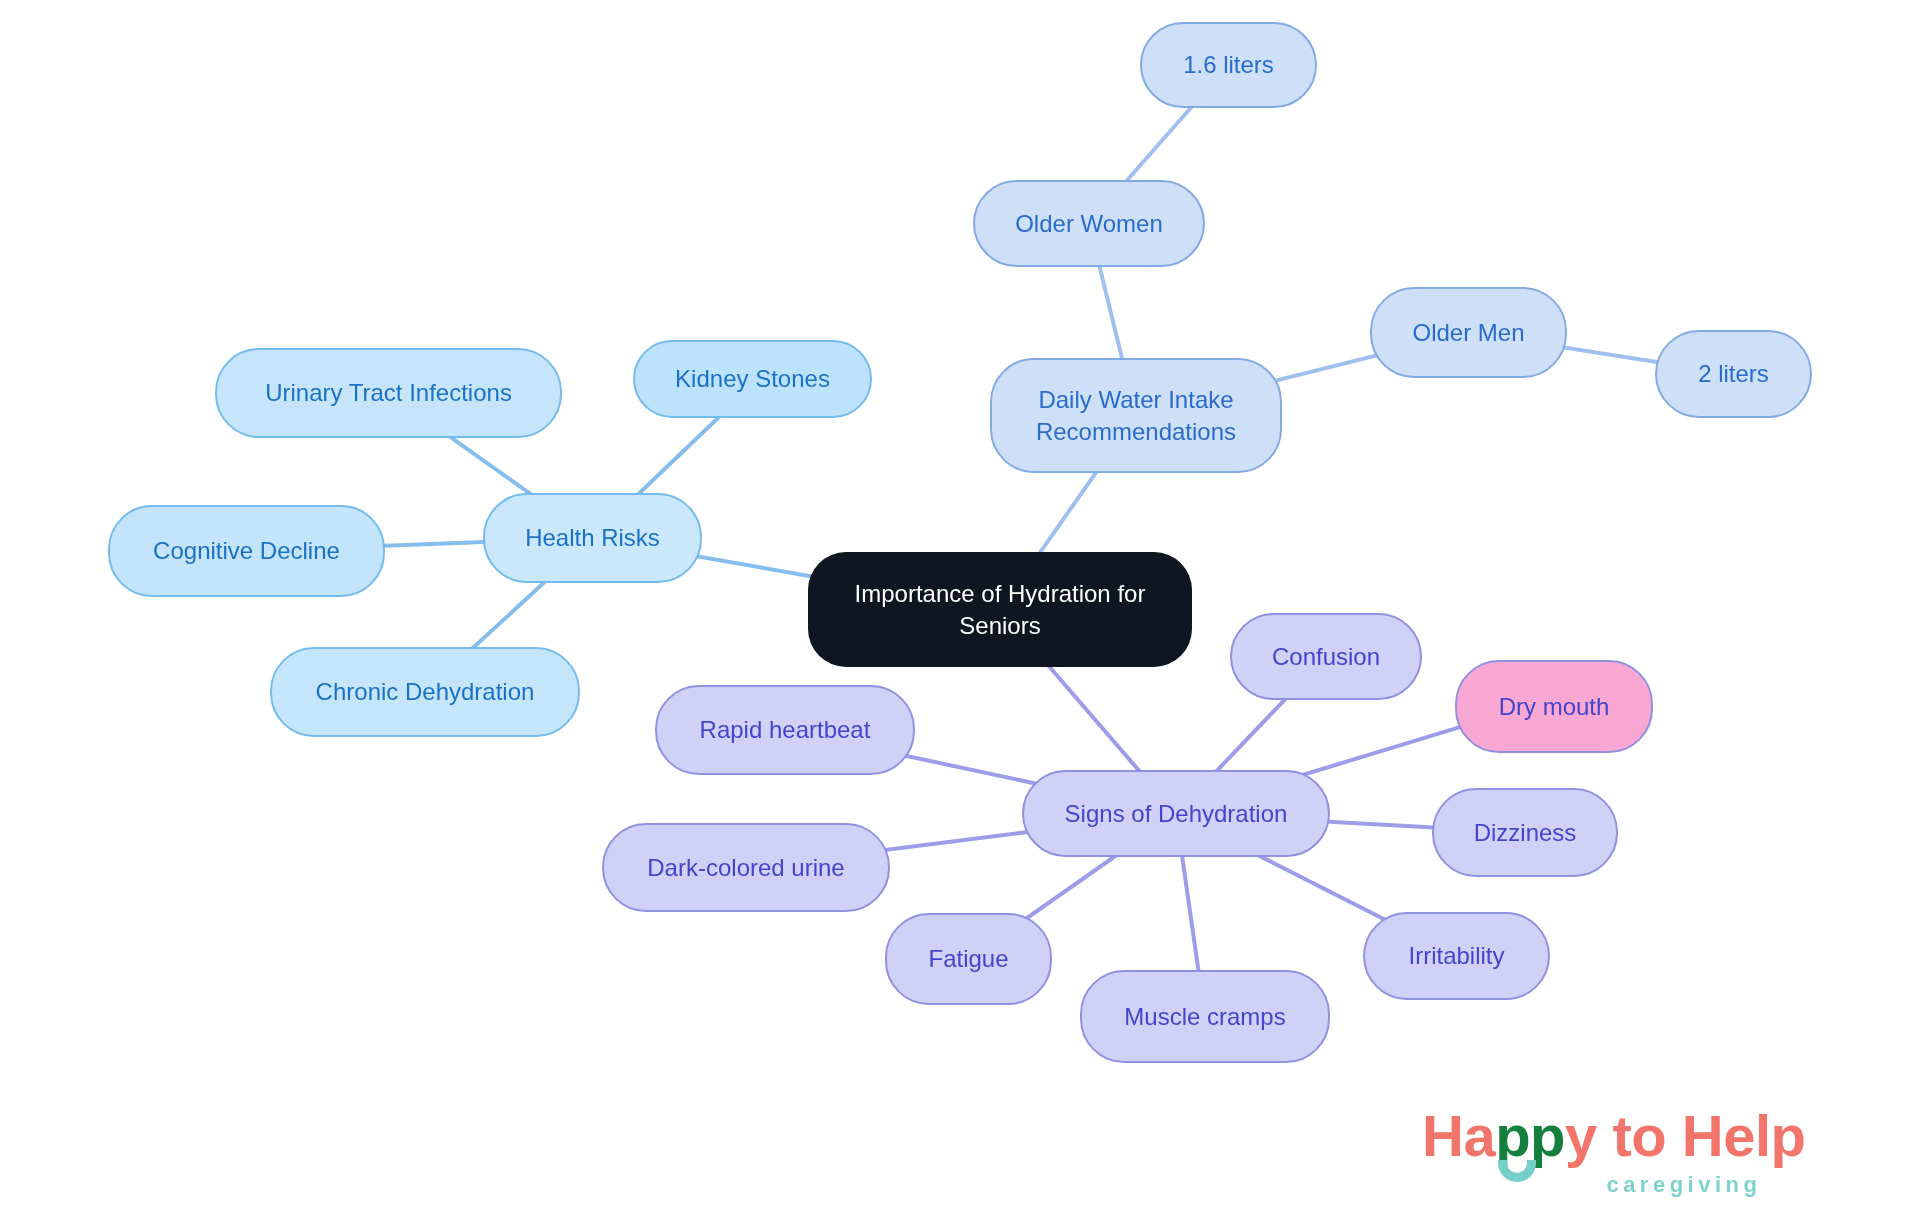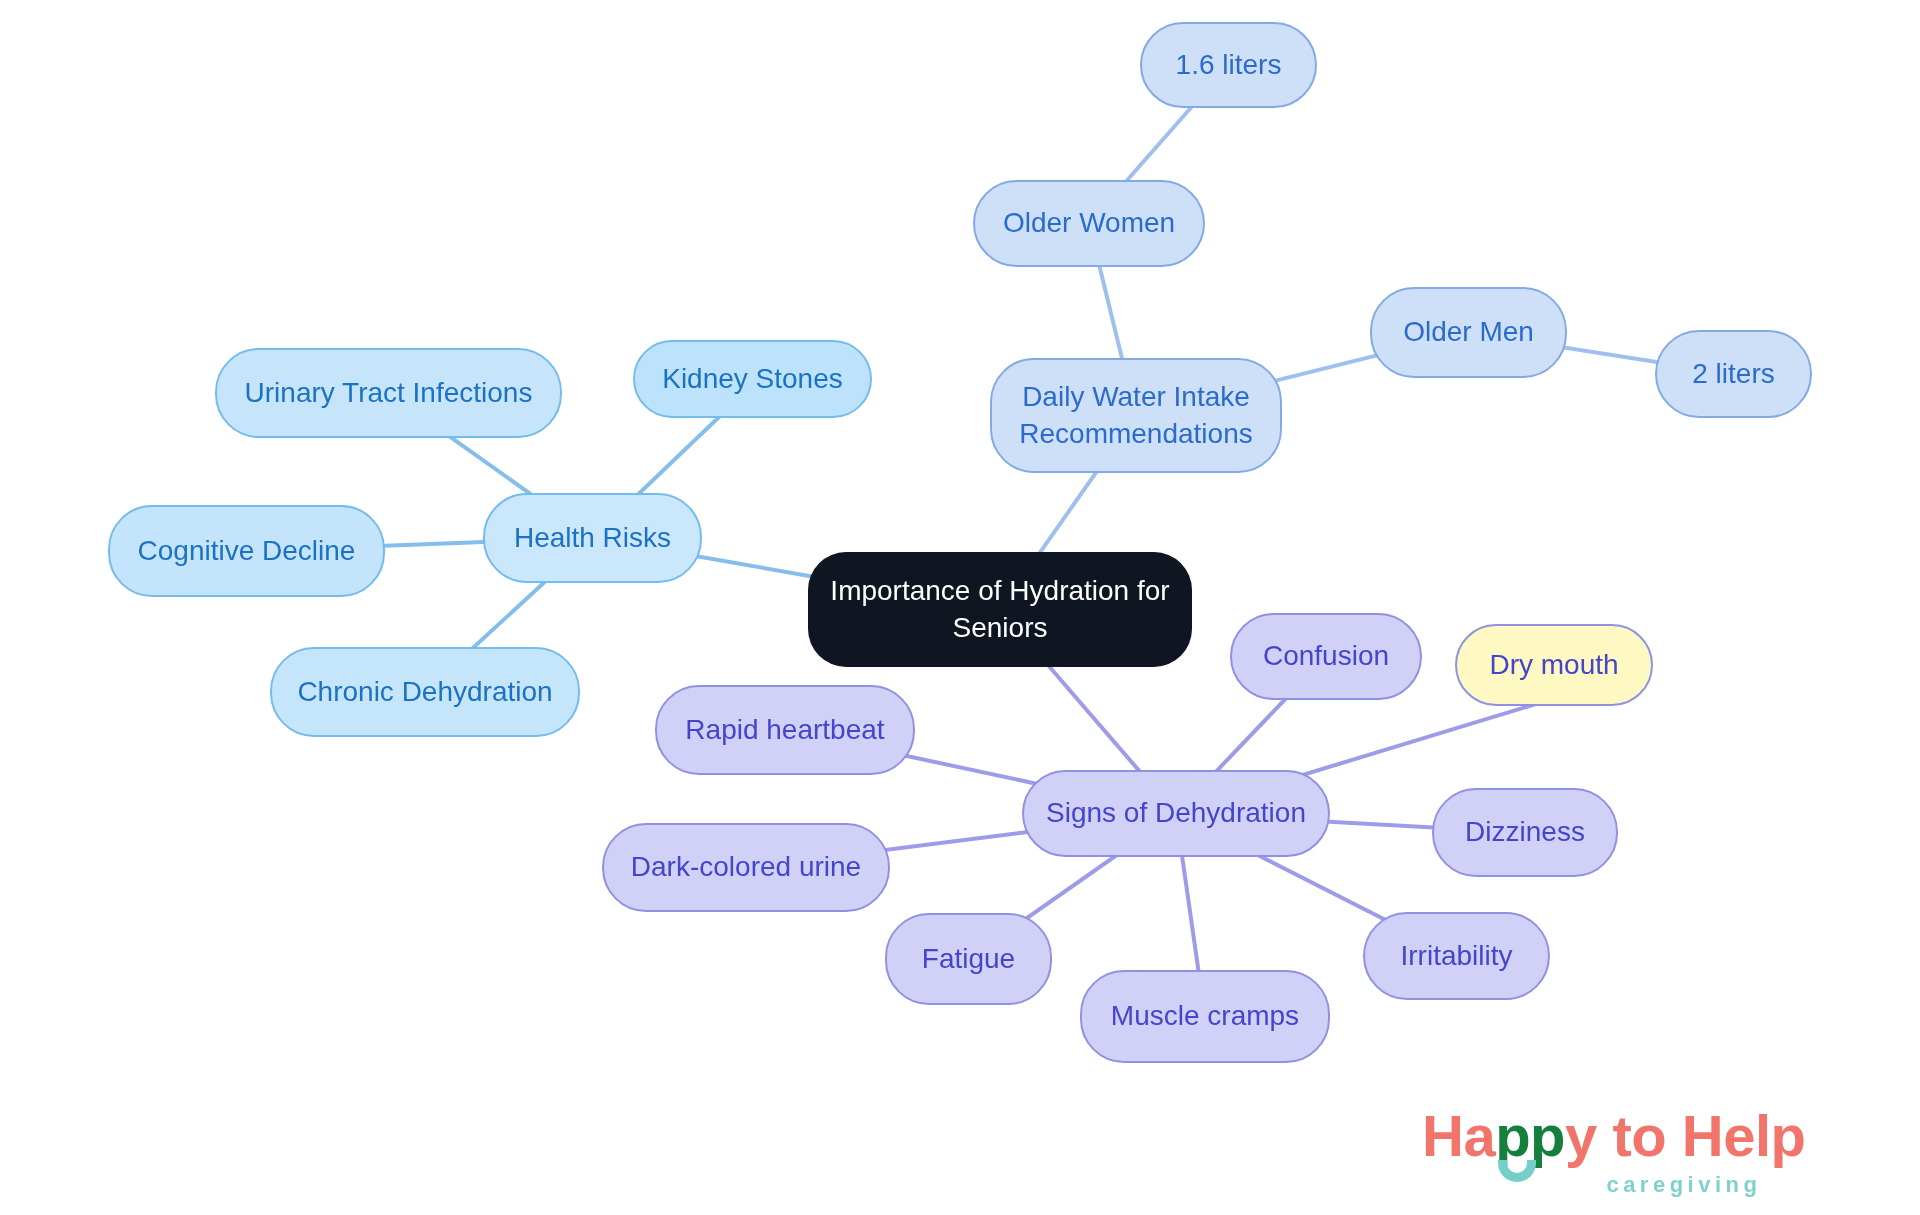--- a/index.html
+++ b/index.html
@@ -5,21 +5,21 @@
   html,body{margin:0;padding:0;background:#ffffff;}
   .canvas{
     position:relative;width:1920px;height:1215px;overflow:hidden;background:#ffffff;
     font-family:"Liberation Sans",sans-serif;
   }
   #edges{position:absolute;left:0;top:0;}
   .node{
     position:absolute;box-sizing:border-box;
     display:flex;align-items:center;justify-content:center;text-align:center;
     border:2px solid transparent;border-radius:44px;
-    font-size:28px;line-height:1.3;padding:12px 18px;
+    font-size:24px;line-height:1.3;padding:12px 18px;
   }
   .node.g-central{border-radius:38px;border:none;}
   .logo{position:absolute;left:1422px;top:1104px;}
   .logo-wordmark{font-size:58px;font-weight:800;letter-spacing:-0.5px;white-space:nowrap;line-height:1.1;}
   .pp-wrap{position:relative;display:inline-block;}
   .smile{
     position:absolute;left:3px;top:56px;width:38px;height:22px;box-sizing:border-box;
     border:9px solid #74cfc8;border-top:none;border-radius:0 0 34px 34px;
   }
   .logo-tagline{
@@ -86,21 +86,21 @@
       </div>
       <div class="node g-water" style="left: 1655px; top: 330px; width: 157px; height: 88px; background: rgb(205, 224, 248); border-color: rgb(131, 170, 228); color: rgb(42, 107, 204);">
         <span>2 liters</span>
       </div>
       <div class="node g-signs" style="left: 1022px; top: 770px; width: 308px; height: 87px; background: rgb(209, 209, 248); border-color: rgb(145, 145, 226); color: rgb(68, 68, 204);">
         <span>Signs of Dehydration</span>
       </div>
       <div class="node g-signs" style="left: 1230px; top: 613px; width: 192px; height: 87px; background: rgb(209, 209, 248); border-color: rgb(145, 145, 226); color: rgb(68, 68, 204);">
         <span>Confusion</span>
       </div>
-      <div class="node g-signs" style="left: 1455px; top: 624px; width: 198px; height: 82px; background: #fef9c3; border-color: rgb(145, 145, 226); color: rgb(68, 68, 204);">
+      <div class="node g-signs" style="left: 1455px; top: 660px; width: 198px; height: 93px; background: #f9a8d4; border-color: rgb(145, 145, 226); color: rgb(68, 68, 204);">
         <span>Dry mouth</span>
       </div>
       <div class="node g-signs" style="left: 1432px; top: 788px; width: 186px; height: 89px; background: rgb(209, 209, 248); border-color: rgb(145, 145, 226); color: rgb(68, 68, 204);">
         <span>Dizziness</span>
       </div>
       <div class="node g-signs" style="left: 1363px; top: 912px; width: 187px; height: 88px; background: rgb(209, 209, 248); border-color: rgb(145, 145, 226); color: rgb(68, 68, 204);">
         <span>Irritability</span>
       </div>
       <div class="node g-signs" style="left: 1080px; top: 970px; width: 250px; height: 93px; background: rgb(209, 209, 248); border-color: rgb(145, 145, 226); color: rgb(68, 68, 204);">
         <span>Muscle cramps</span>

